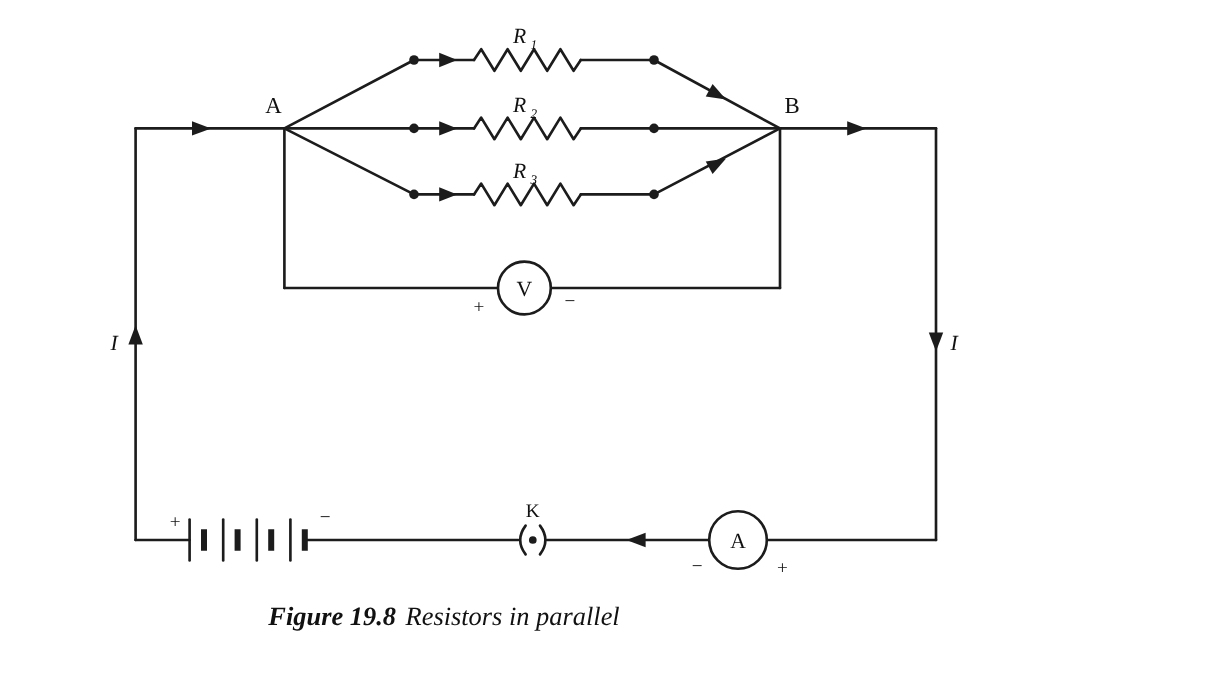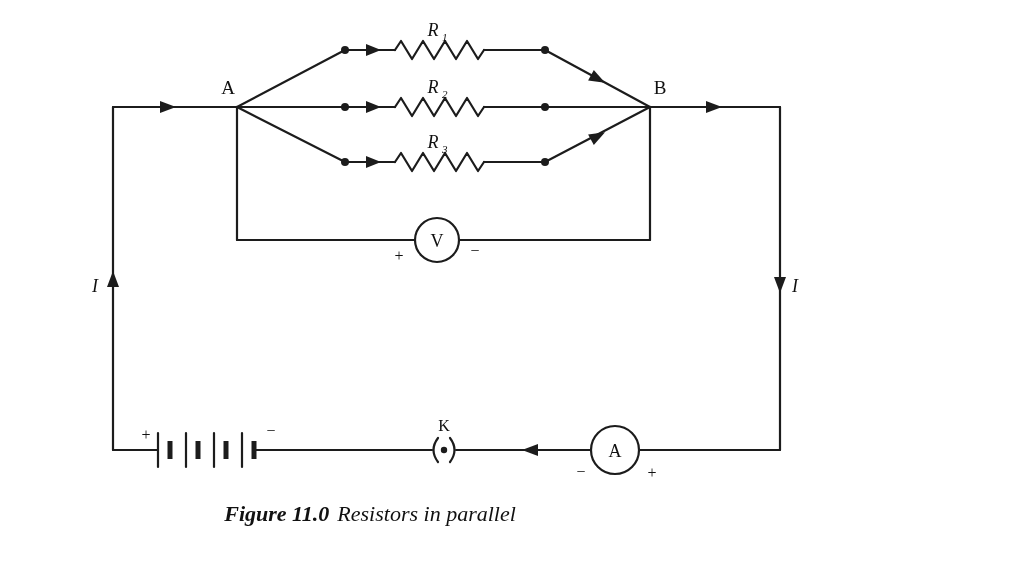--- a/index.html
+++ b/index.html
@@ -151,15 +151,15 @@
 
       <text class="lbl serif16" x="444" y="431" text-anchor="middle">K</text>
 
       <text class="lbl serif18" x="615" y="457" text-anchor="middle">A</text>
       <text class="lbl sign" x="581" y="477" text-anchor="middle">−</text>
       <text class="lbl sign" x="652" y="478" text-anchor="middle">+</text>
     </g>
   </svg>
 
   <div class="caption">
-    <span class="fig">Figure 11.0</span><span>Resistors in parallel</span>
+    <span class="fig">Figure 19.8</span><span>Resistors in parallel</span>
   </div>
 </div>
 
 </body></html>

